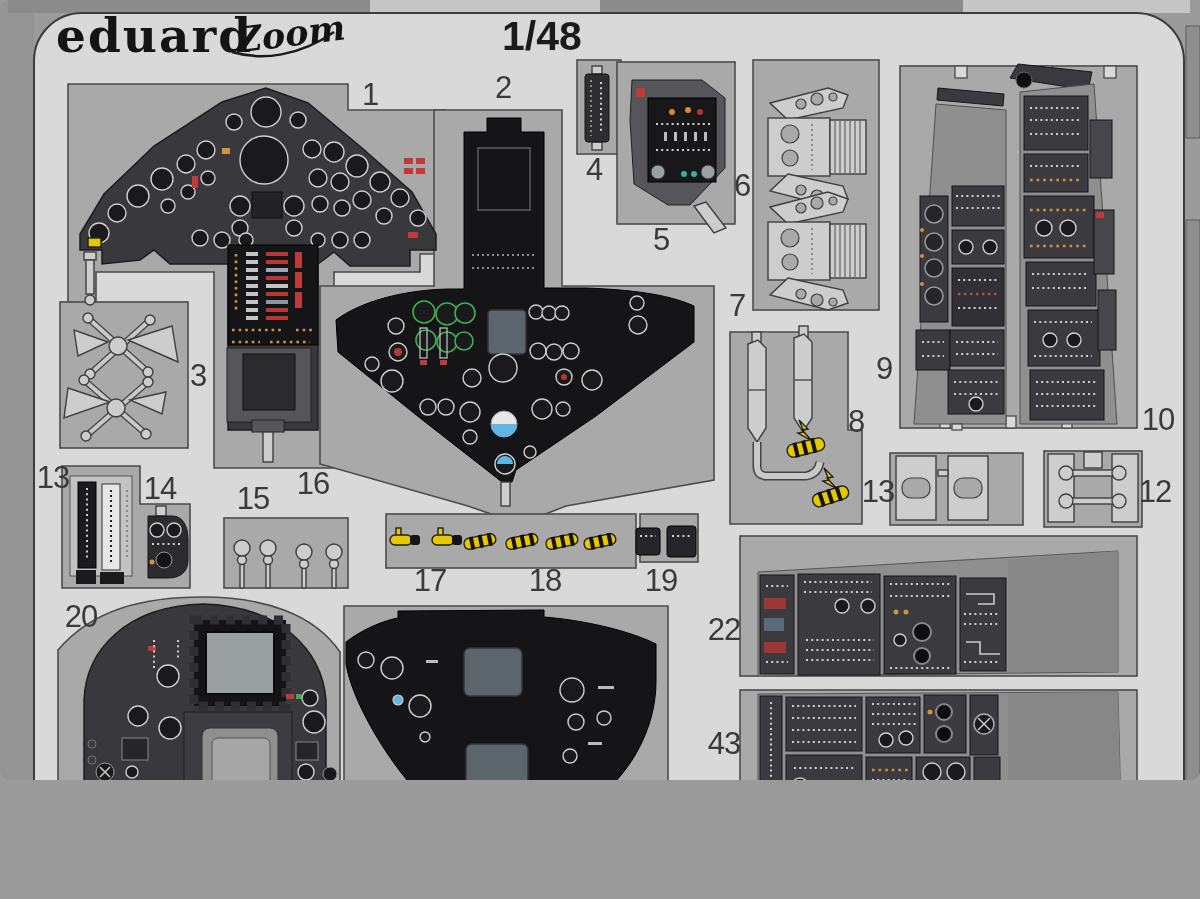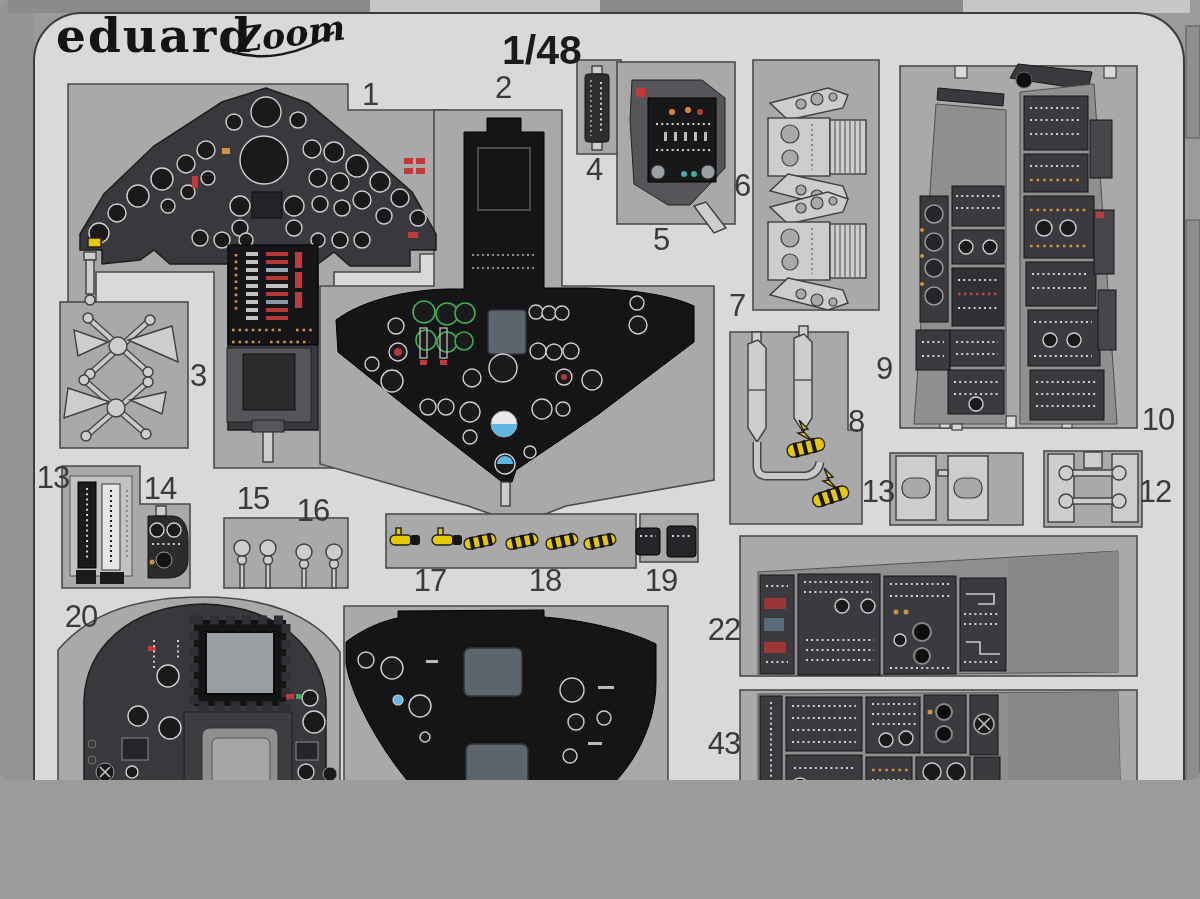--- a/index.html
+++ b/index.html
@@ -645,38 +645,38 @@
     <line class="d2" x1="872" y1="790" x2="908" y2="790"></line>
     <circle cx="932" cy="772" r="9" class="g1" stroke-width="2"></circle>
     <circle cx="956" cy="772" r="9" class="g1" stroke-width="2"></circle>
     <circle cx="932" cy="794" r="9" class="g1" stroke-width="2"></circle>
     <circle cx="956" cy="794" r="9" class="g1" stroke-width="2"></circle>
   </g>
 </svg>
 
 <div class="brand" style="left:56px;top:12px">eduard</div>
 <div class="zoomlogo" style="left:236px;top:16px">Zoom</div>
-<div class="scale" style="left:502px;top:30px">1/48</div>
+<div class="scale" style="left:502px;top:16px">1/48</div>
 
 <div class="lbl" style="left:370px;top:95px">1</div>
 <div class="lbl" style="left:503px;top:88px">2</div>
 <div class="lbl" style="left:198px;top:376px">3</div>
 <div class="lbl" style="left:594px;top:170px">4</div>
 <div class="lbl" style="left:661px;top:240px">5</div>
 <div class="lbl" style="left:742px;top:186px">6</div>
 <div class="lbl" style="left:737px;top:306px">7</div>
 <div class="lbl" style="left:856px;top:422px">8</div>
 <div class="lbl" style="left:884px;top:369px">9</div>
 <div class="lbl" style="left:1158px;top:420px">10</div>
 <div class="lbl" style="left:878px;top:492px">13</div>
 <div class="lbl" style="left:1155px;top:492px">12</div>
 <div class="lbl" style="left:53px;top:478px">13</div>
 <div class="lbl" style="left:160px;top:489px">14</div>
 <div class="lbl" style="left:253px;top:499px">15</div>
-<div class="lbl" style="left:313px;top:511px">16</div>
+<div class="lbl" style="left:313px;top:484px">16</div>
 <div class="lbl" style="left:430px;top:581px">17</div>
 <div class="lbl" style="left:545px;top:581px">18</div>
 <div class="lbl" style="left:661px;top:581px">19</div>
 <div class="lbl" style="left:81px;top:617px">20</div>
 <div class="lbl" style="left:652px;top:818px">21</div>
 <div class="lbl" style="left:724px;top:630px">22</div>
 <div class="lbl" style="left:724px;top:744px">43</div>
 
 </div>
 

